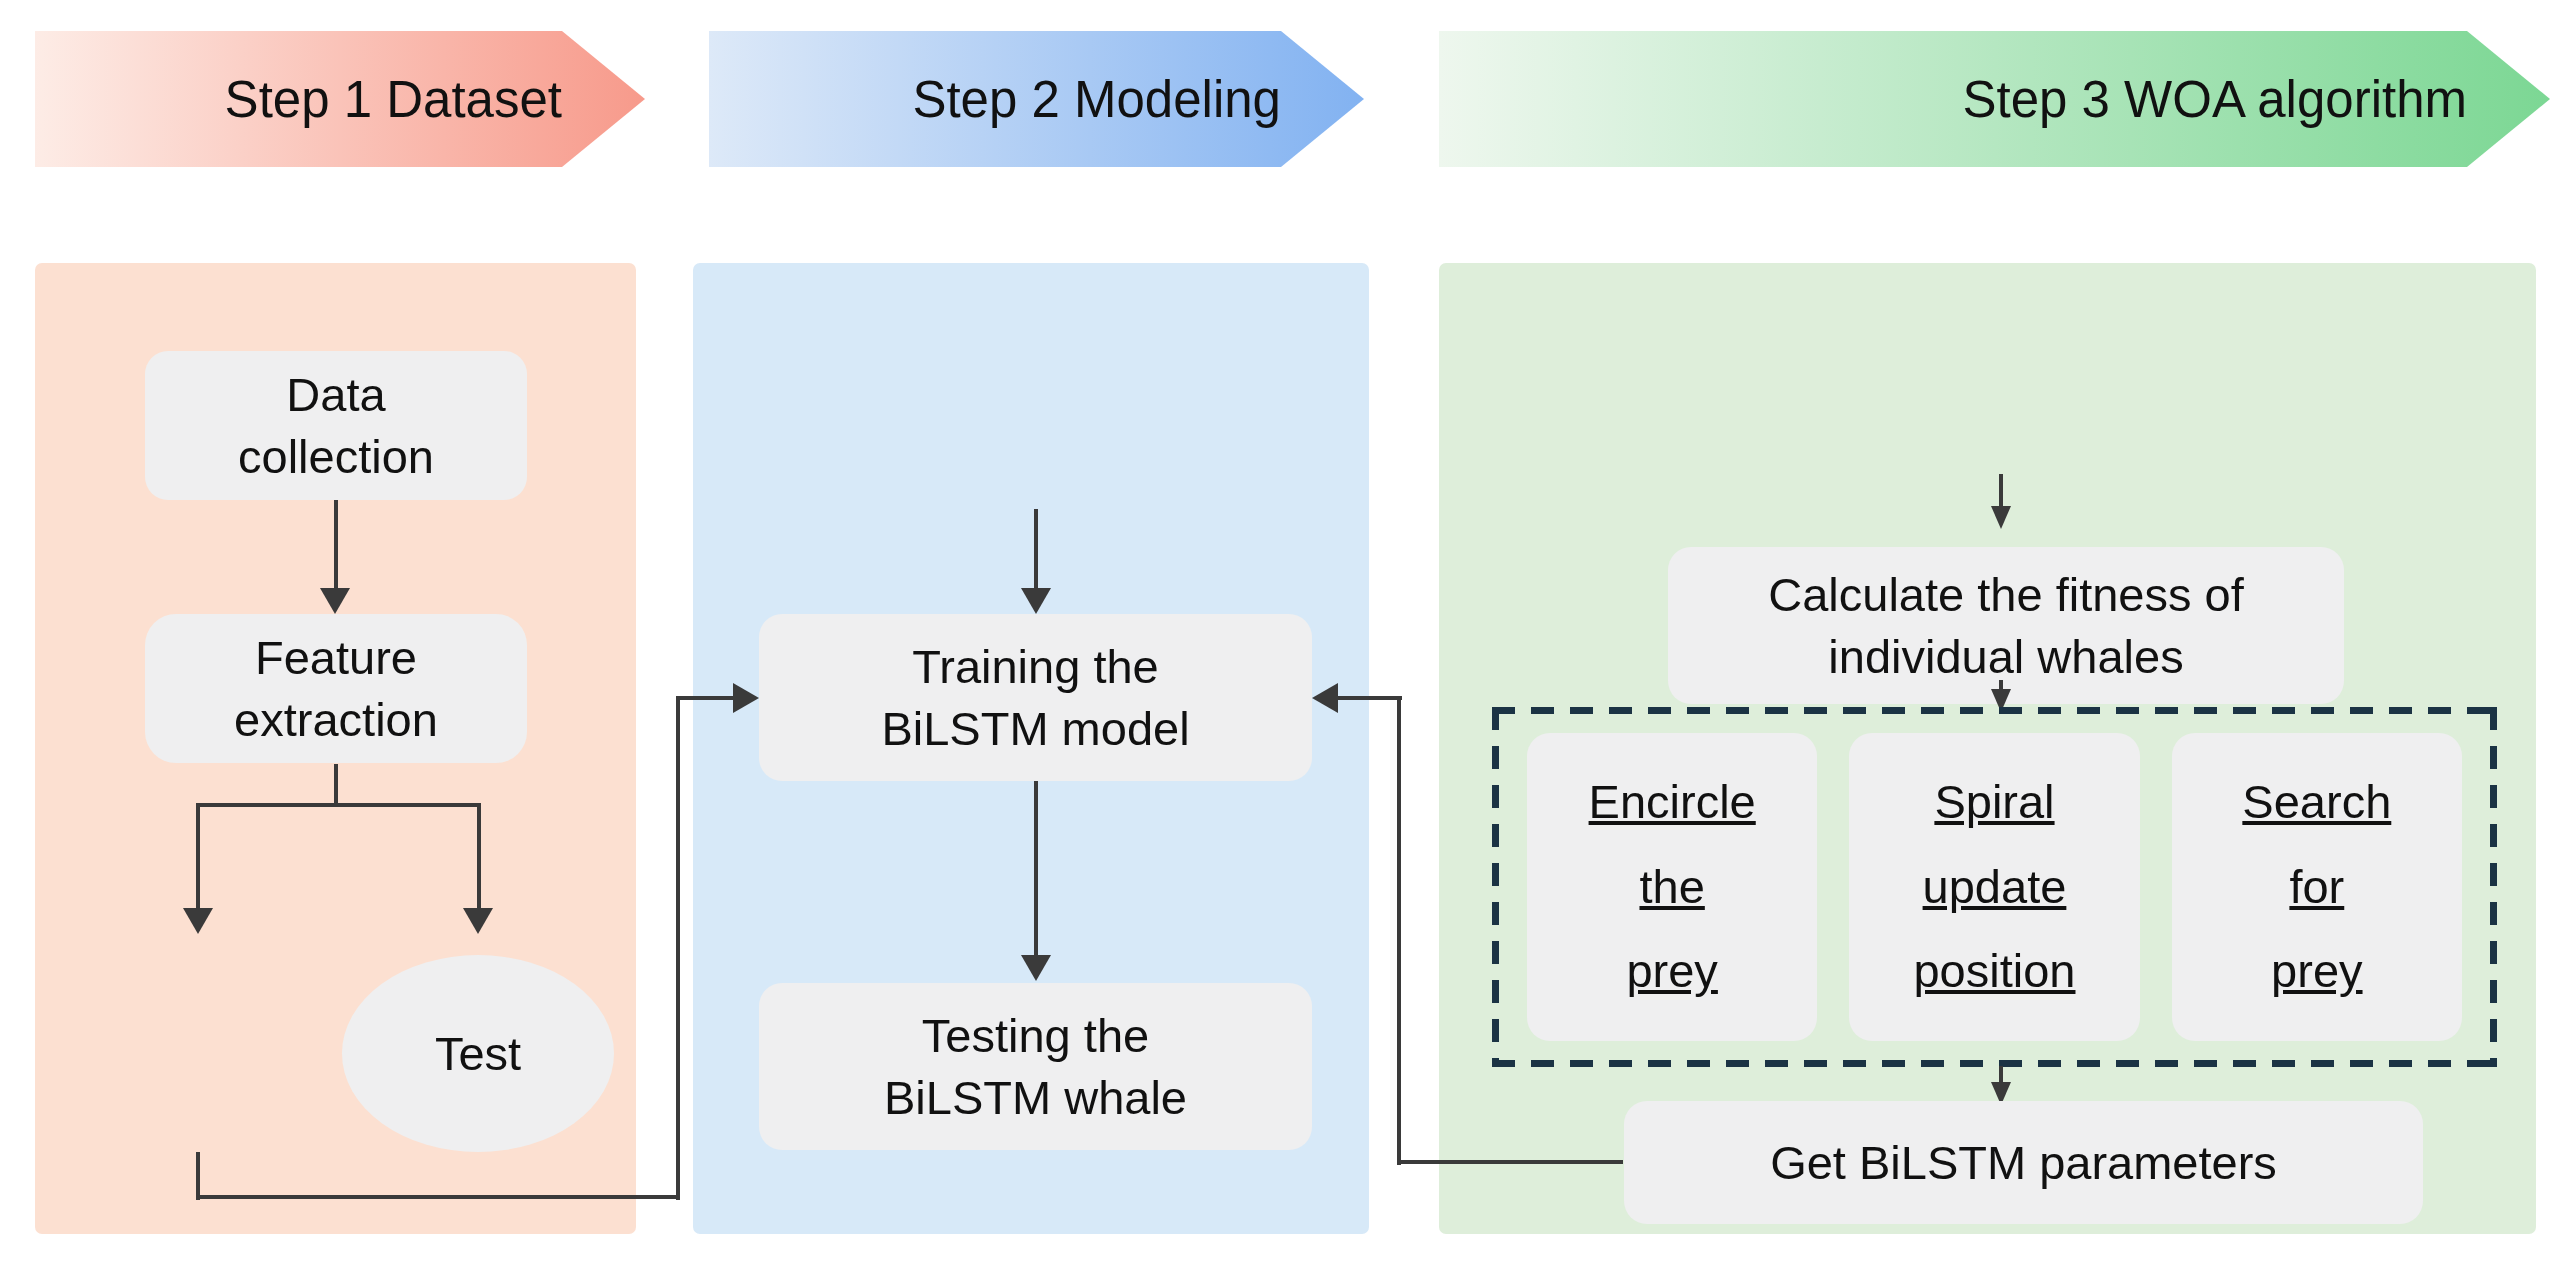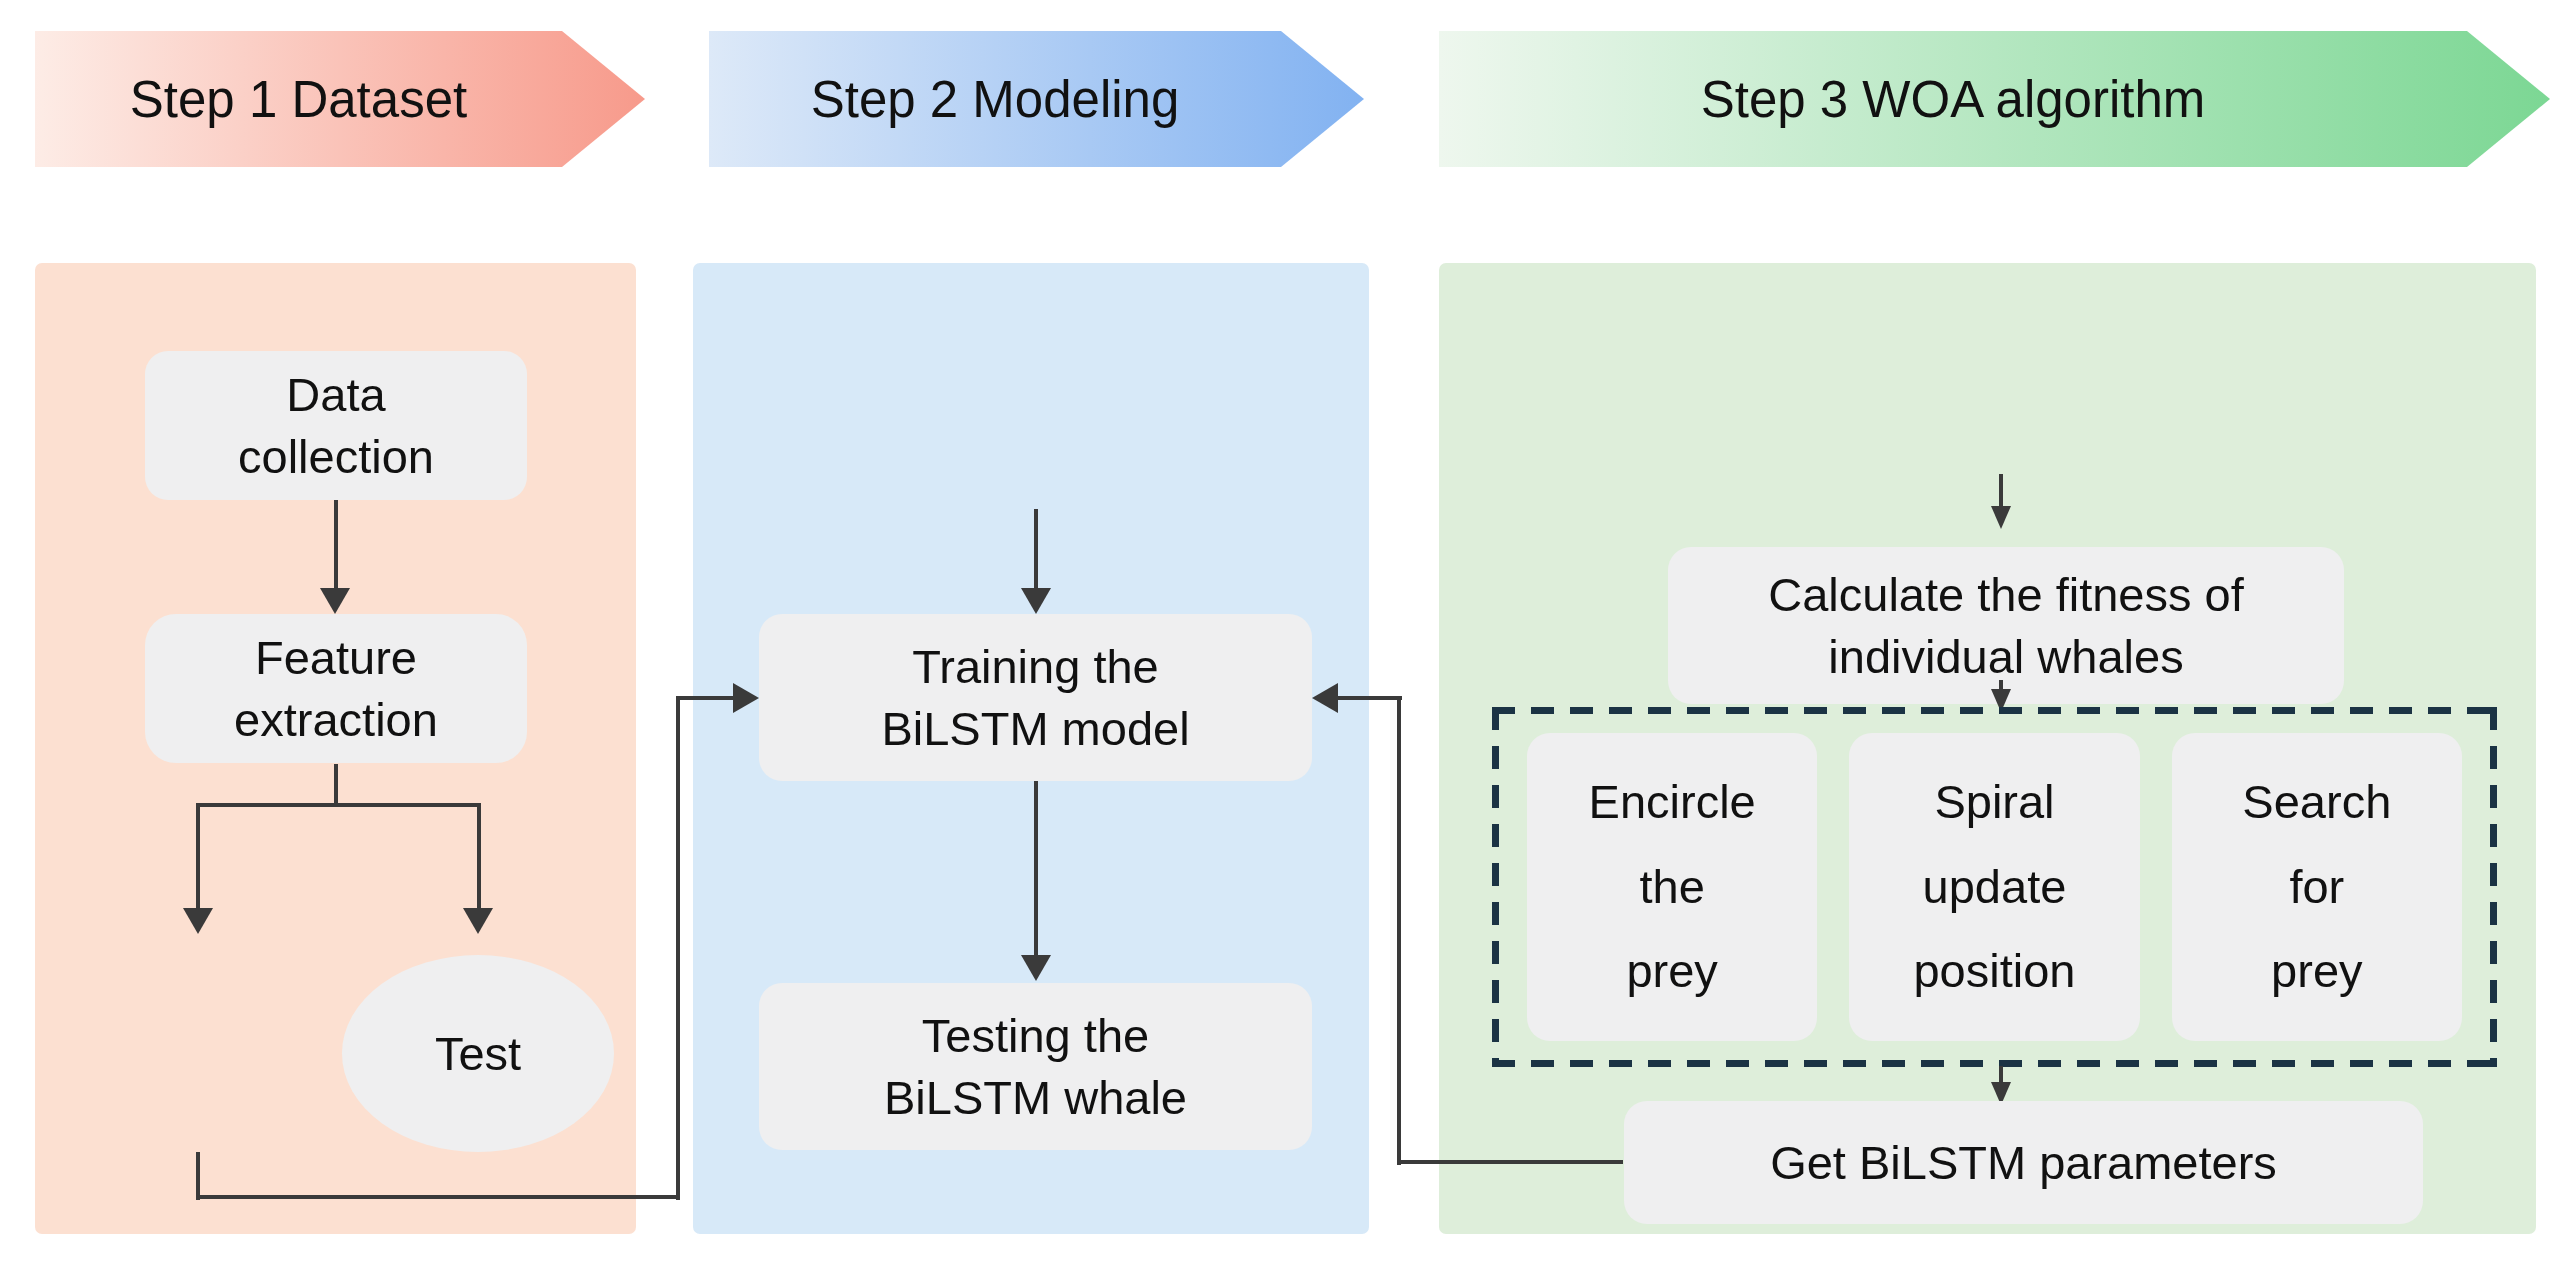--- a/index.html
+++ b/index.html
@@ -1,19 +1,19 @@
 <!DOCTYPE html>
 <html style="--banner1_from: #fdece6; --banner1_to: #f79a8b; --banner2_from: #dde9f8; --banner2_to: #82b2f1; --banner3_from: #eef7ee; --banner3_to: #7cd794; --panel_dataset: #fce0d1; --panel_modeling: #d7e9f8; --panel_woa: #deeeda; --node_fill: #efeff0; --line: #3a3a3a; --dash: #1b3344; --text: #111111;font-size:14px"><head>
 <meta charset="utf-8">
 <style>
   html,body{margin:0;padding:0;background:#ffffff;}
   .canvas{position:relative;width:2576px;height:1273px;background:#fff;overflow:hidden;
           font-family:"Liberation Sans", sans-serif;color:var(--text,#111);}
   
-  .banner{position:absolute;top:31px;height:136px;display:flex;align-items:center;justify-content:center;
+  .banner{position:absolute;top:31px;height:136px;display:flex;align-items:center;justify-content:flex-end;
           font-size:51px;padding-right:83px;box-sizing:border-box;
           clip-path:polygon(0 0, calc(100% - 83px) 0, 100% 50%, calc(100% - 83px) 100%, 0 100%);}
   .banner.b1{left:35px;width:610px;background:linear-gradient(90deg,var(--banner1_from),var(--banner1_to));}
   .banner.b2{left:709px;width:655px;background:linear-gradient(90deg,var(--banner2_from),var(--banner2_to));}
   .banner.b3{left:1439px;width:1111px;background:linear-gradient(90deg,var(--banner3_from),var(--banner3_to));}
   
   .panel{position:absolute;top:263px;height:971px;border-radius:7px;}
   .panel.p1{left:35px;width:601px;background:var(--panel_dataset);}
   .panel.p2{left:693px;width:676px;background:var(--panel_modeling);}
   .panel.p3{left:1439px;width:1097px;background:var(--panel_woa);}
@@ -31,21 +31,21 @@
   .ah.down{border-left:15px solid transparent;border-right:15px solid transparent;border-top:26px solid var(--line);}
   .ah.down.sm{border-left:10.5px solid transparent;border-right:10.5px solid transparent;border-top:23px solid var(--line);}
   .ah.right{border-top:15px solid transparent;border-bottom:15px solid transparent;border-left:26px solid var(--line);}
   .ah.left{border-top:15px solid transparent;border-bottom:15px solid transparent;border-right:26px solid var(--line);}
   
   .dashed-box{position:absolute;left:1492px;top:707px;width:1005px;height:360px;box-sizing:border-box;}
   .dash-h{position:absolute;left:0;right:0;height:7px;
           background:repeating-linear-gradient(90deg,var(--dash) 0 23px,transparent 23px 39px);}
   .dash-v{position:absolute;top:0;bottom:0;width:7px;
           background:repeating-linear-gradient(180deg,var(--dash) 0 23px,transparent 23px 39px);}
-  .dash-row{position:absolute;left:35px;right:35px;top:26px;bottom:26px;display:flex;gap:32px;align-items:stretch;}
+  .dash-row{position:absolute;left:35px;right:35px;top:26px;bottom:26px;display:flex;gap:32px;align-items:stretch;text-decoration:underline;}
   .dash-row .node{position:relative;flex:1;}
 </style>
 </head>
 <body>
 
 <div class="canvas">
 
   <div class="banner b1">
     <span>Step 1 Dataset</span>
   </div>

